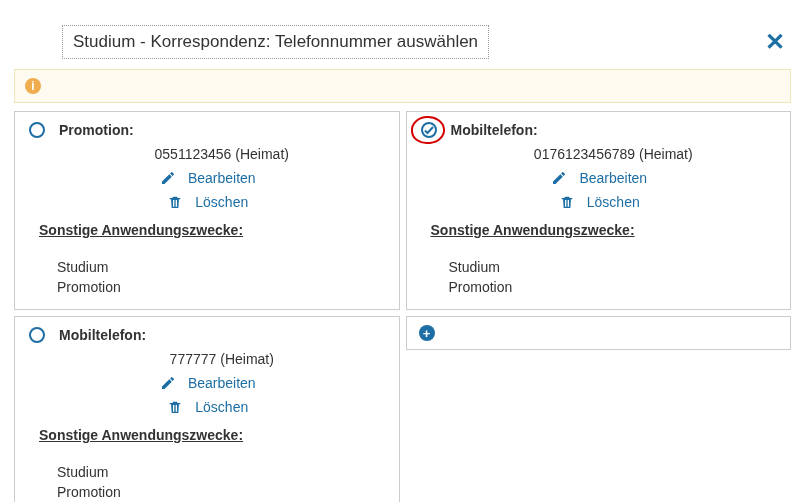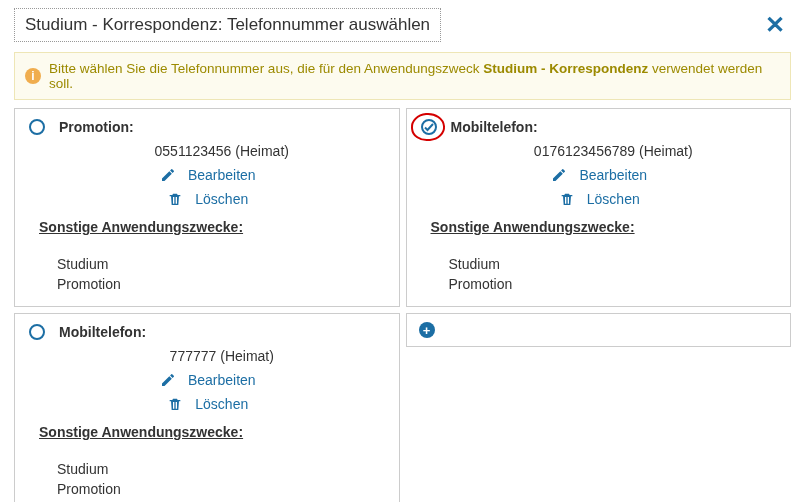--- a/index.html
+++ b/index.html
@@ -9,21 +9,22 @@
     font-family: Arial, Helvetica, sans-serif;
     font-size: 14px;
     color: #333;
     background: #fff;
     width: 805px;
   }
   .header {
     display: flex;
     align-items: center;
     justify-content: space-between;
-    padding: 8px 14px 6px 14px;
+    padding: 25px 14px 6px 14px;
+    margin-left: 48px;
   }
   .title-box {
     border: 1px dotted #999;
     padding: 6px 10px;
     font-size: 17px;
     color: #333;
   }
   .close-x {
     color: #1c6ea4;
     font-size: 24px;
@@ -149,23 +150,20 @@
 </head>
 <body>
 
 <div class="header">
   <div class="title-box">Studium - Korrespondenz: Telefonnummer auswählen</div>
   <div class="close-x">✕</div>
 </div>
 
 <div class="info-bar">
   <span class="info-icon">i</span>
-  <span>
-    <span>Bitte wählen Sie die Telefonnummer aus, die für den Anwendungszweck </span><b>Studium - Korrespondenz</b><span> verwendet werden soll.</span>
-  </span>
 </div>
 
 <div class="grid">
 
   <div class="card">
     <div class="title-row">
       <span class="icon-slot">
         <span class="radio-empty"></span>
       </span>
       <span class="card-title">Promotion:</span>

